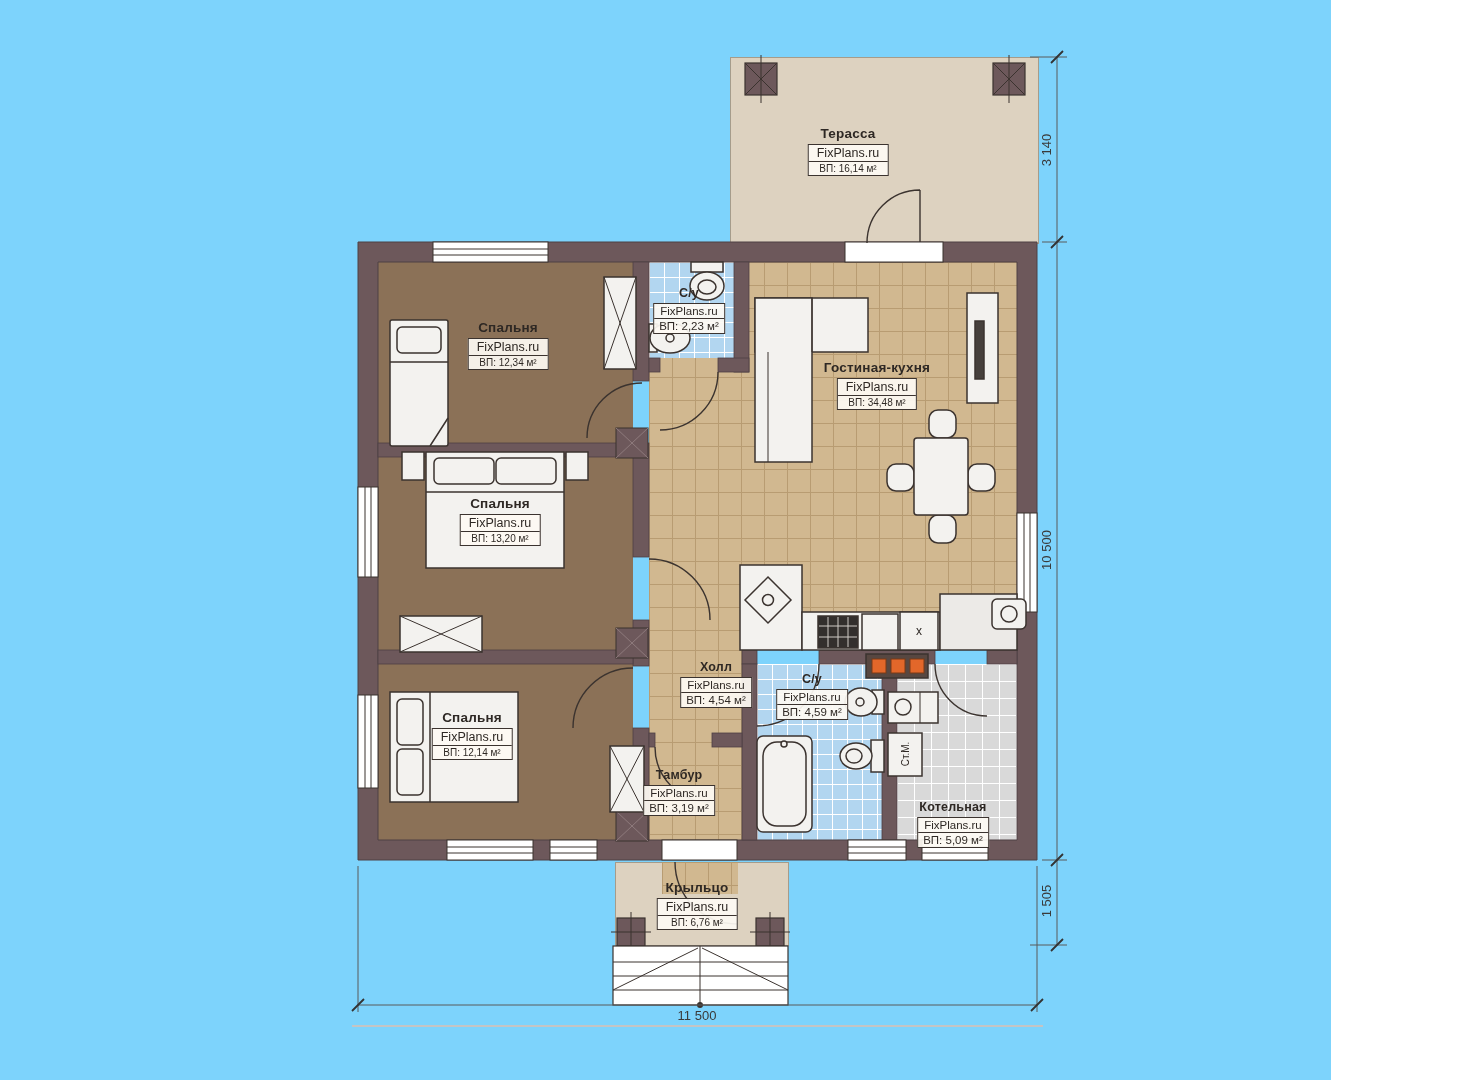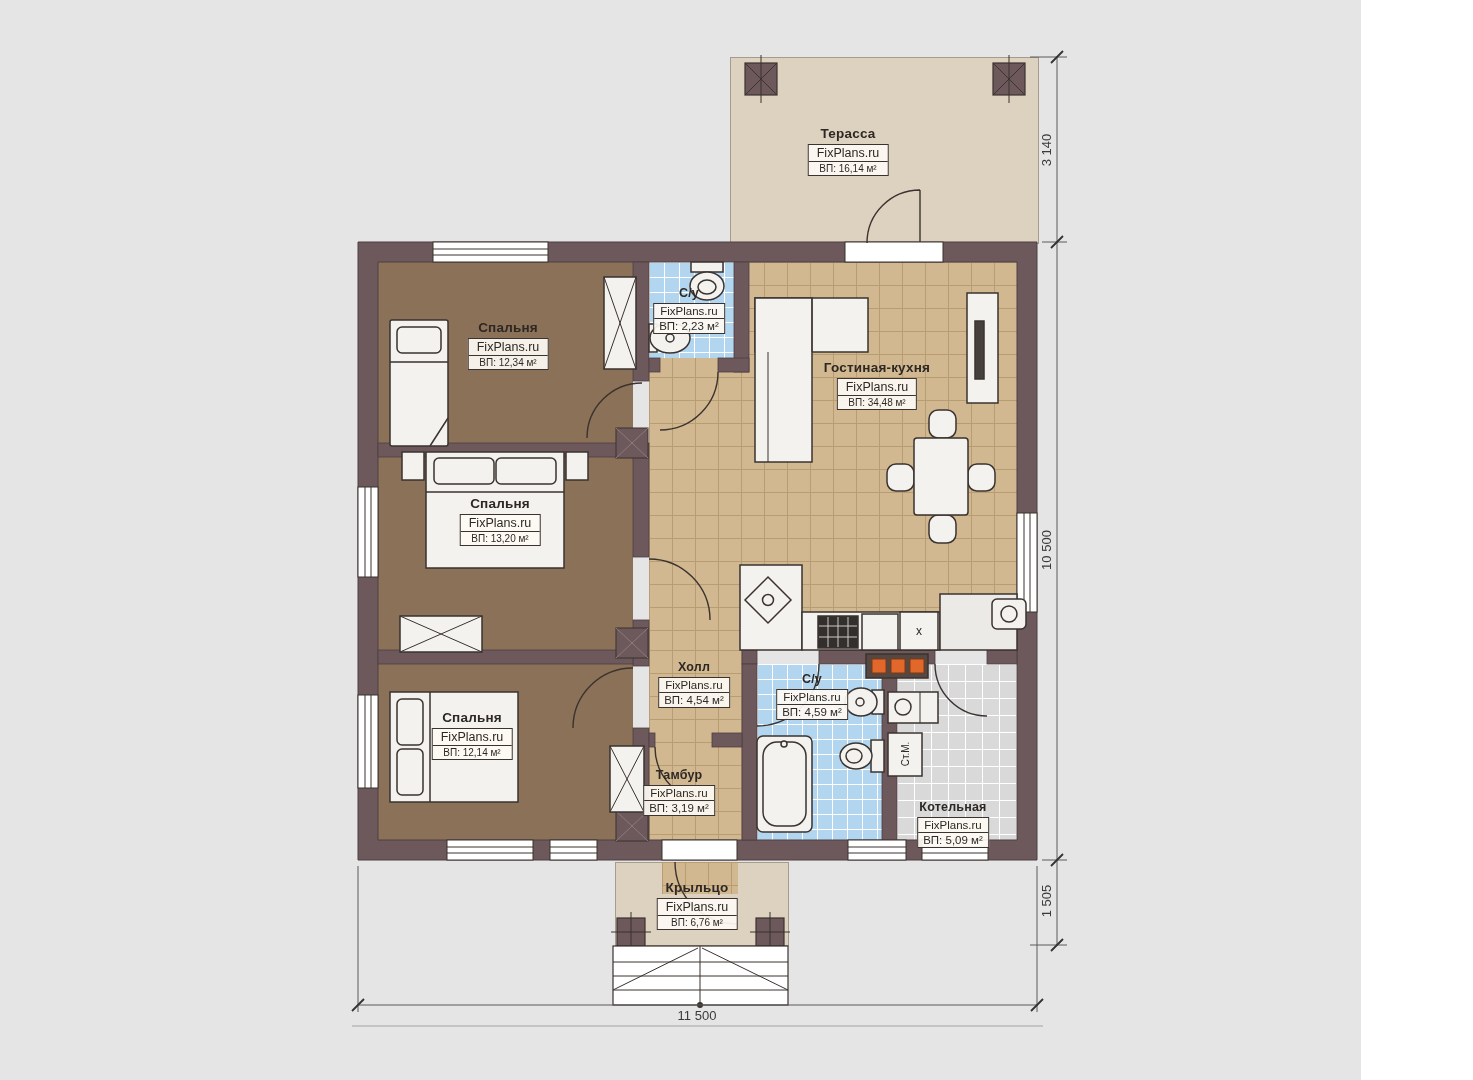--- a/index.html
+++ b/index.html
@@ -1,17 +1,17 @@
 <!DOCTYPE html>
 <html><head>
 <meta charset="utf-8">
 <style>
   html,body{margin:0;padding:0;background:#ffffff;}
   body{font-family:"Liberation Sans", sans-serif;}
-  .canvas{position:relative;width:1331px;height:1080px;background:#e5e5e5;overflow:hidden;padding-left:30px;}
+  .canvas{position:relative;width:1331px;height:1080px;background:#7dd3fc;overflow:hidden;}
 
   
   .floor{position:absolute;}
   .f-terrace{background:#ddd2c0;border:1px solid #a59c8b;}
   .f-porch{background:#ddd2c0;border:1px solid #a59c8b;}
   .f-bedroom{background:#8b7157;}
   .f-tan{background-color:#d1b890;
          background-image:linear-gradient(#b89c72 1px,transparent 1px),
                           linear-gradient(90deg,#b89c72 1px,transparent 1px);
          background-size:23px 23px;}
@@ -315,21 +315,21 @@
   </div>
 
   <div class="room-label" style="left:472px;top:710px;">
     <div class="room-name">Спальня</div>
     <div class="label-box">
       <div class="label-brand">FixPlans.ru</div>
       <div class="label-area">ВП: 12,14 м²</div>
     </div>
   </div>
 
-  <div class="room-label small" style="left:694px;top:660px;text-align:center;">
+  <div class="room-label small" style="left:716px;top:660px;text-align:center;">
     <div class="room-name">Холл</div>
     <div class="label-box">
       <div class="label-brand">FixPlans.ru</div>
       <div class="label-area">ВП: 4,54 м²</div>
     </div>
   </div>
 
   <div class="room-label small" style="left:812px;top:672px;">
     <div class="room-name">С/у</div>
     <div class="label-box">

